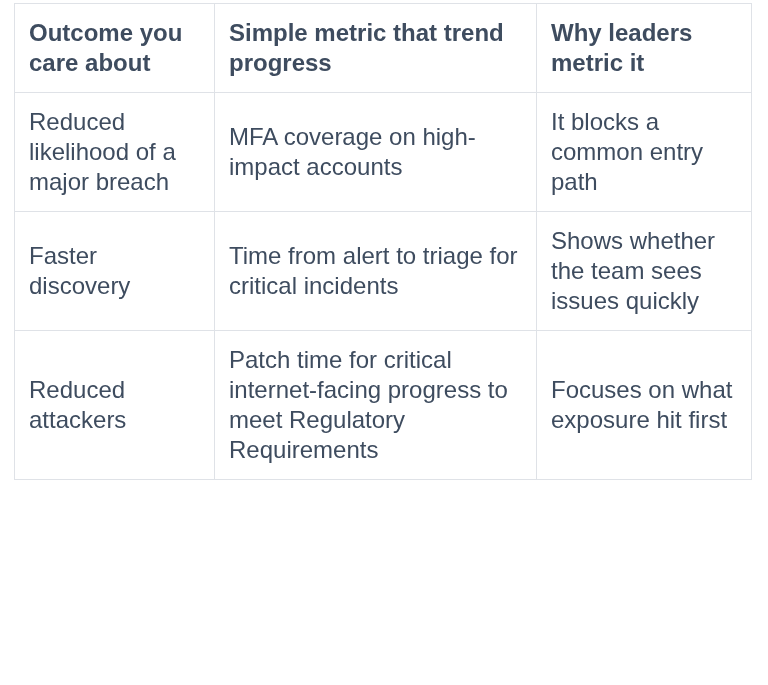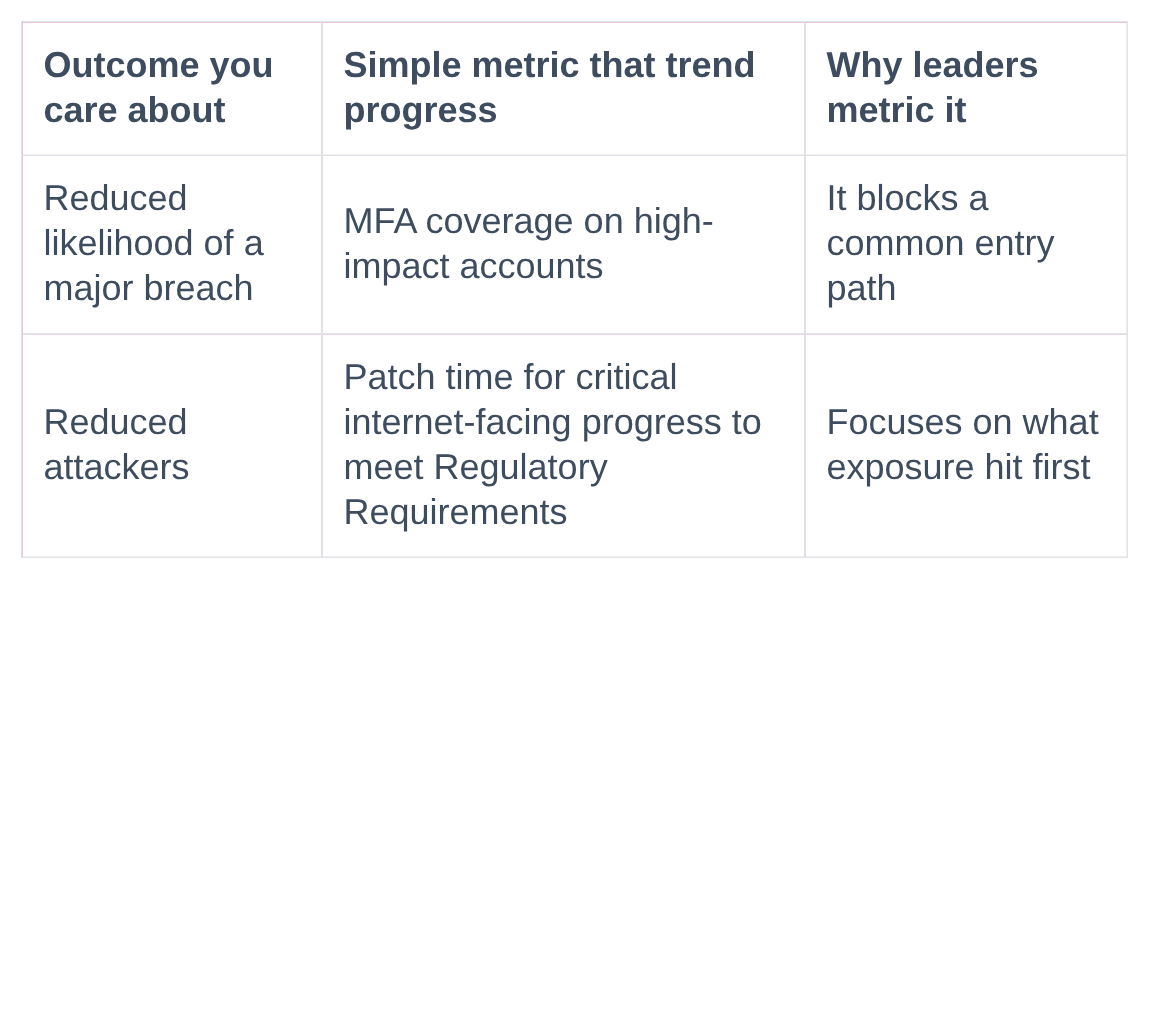--- a/index.html
+++ b/index.html
@@ -8,23 +8,23 @@
     padding: 0;
     width: 768px;
     height: 685px;
     background: #ffffff;
     font-family: "Liberation Sans", sans-serif;
     overflow: hidden;
   }
   table.metrics {
     border-collapse: collapse;
     table-layout: fixed;
-    margin: 14px 0 0 14px;
+    margin: 3px 0 0 14px;
     width: 737px;
-    background: #ec4899;
+    background: #fca5a5;
   }
   col.c1 { width: 200px; }
   col.c2 { width: 322px; }
   col.c3 { width: 215px; }
   th, td {
     border: 1px solid #dfe2e7;
     padding: 14px 14px;
     font-size: 24px;
     line-height: 30px;
     color: #3e4c5f;
@@ -52,18 +52,23 @@
       <th>Why leaders metric it</th>
     </tr>
   </thead>
   <tbody>
     <tr>
       <td>Reduced likelihood of a major breach</td>
       <td>MFA coverage on high-impact accounts</td>
       <td>It blocks a common entry path</td>
     </tr>
     <tr>
+      <td>Faster discovery</td>
+      <td>Time from alert to triage for critical incidents</td>
+      <td>Shows whether the team sees issues quickly</td>
+    </tr>
+    <tr>
       <td>Reduced attackers</td>
       <td>Patch time for critical internet-facing progress to meet Regulatory Requirements</td>
       <td>Focuses on what exposure hit first</td>
     </tr>
   </tbody>
 </table>
 
 </body></html>

